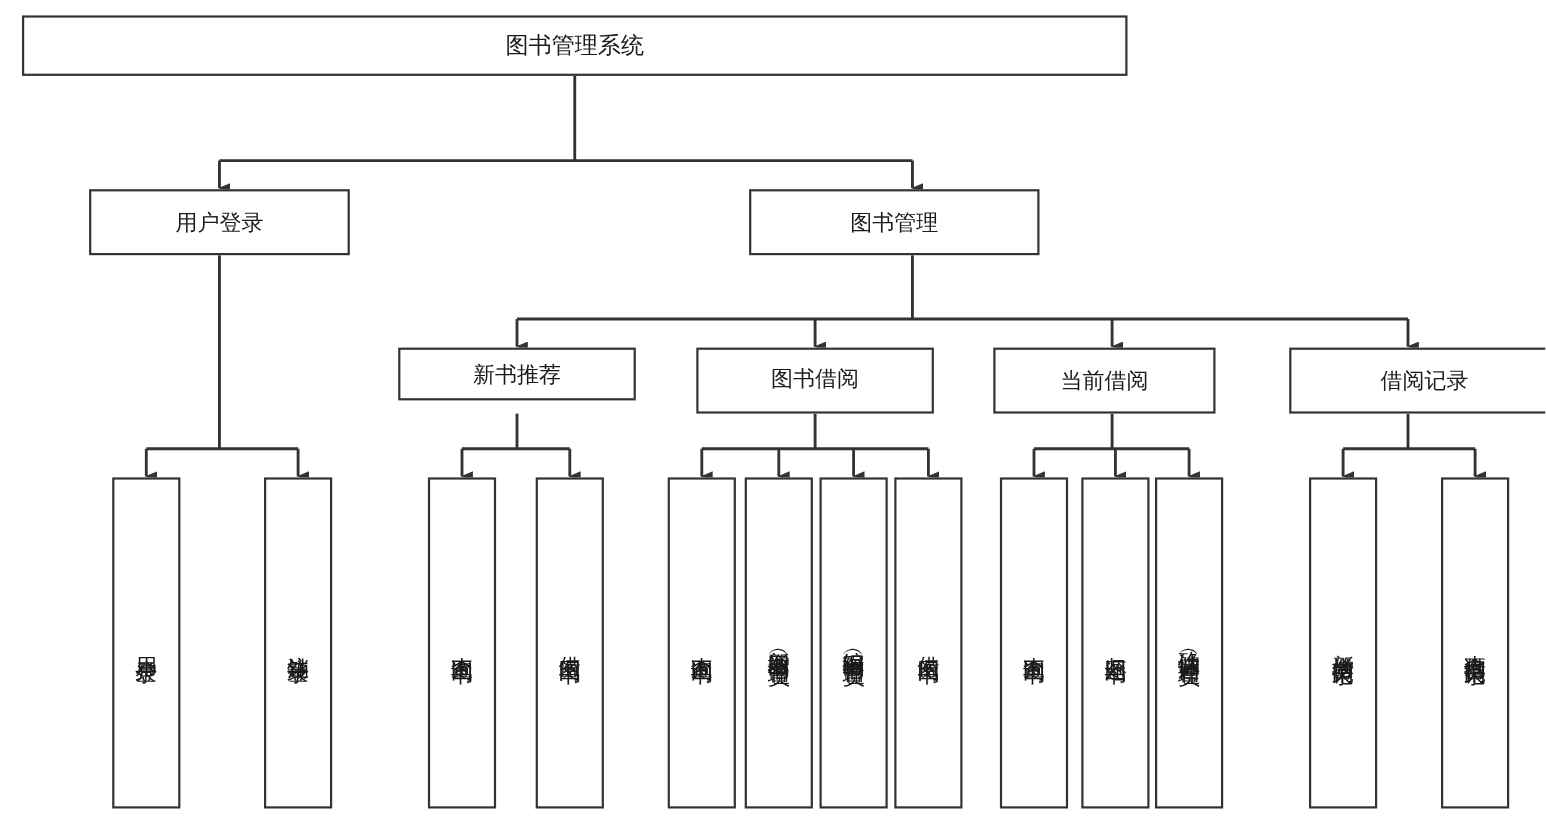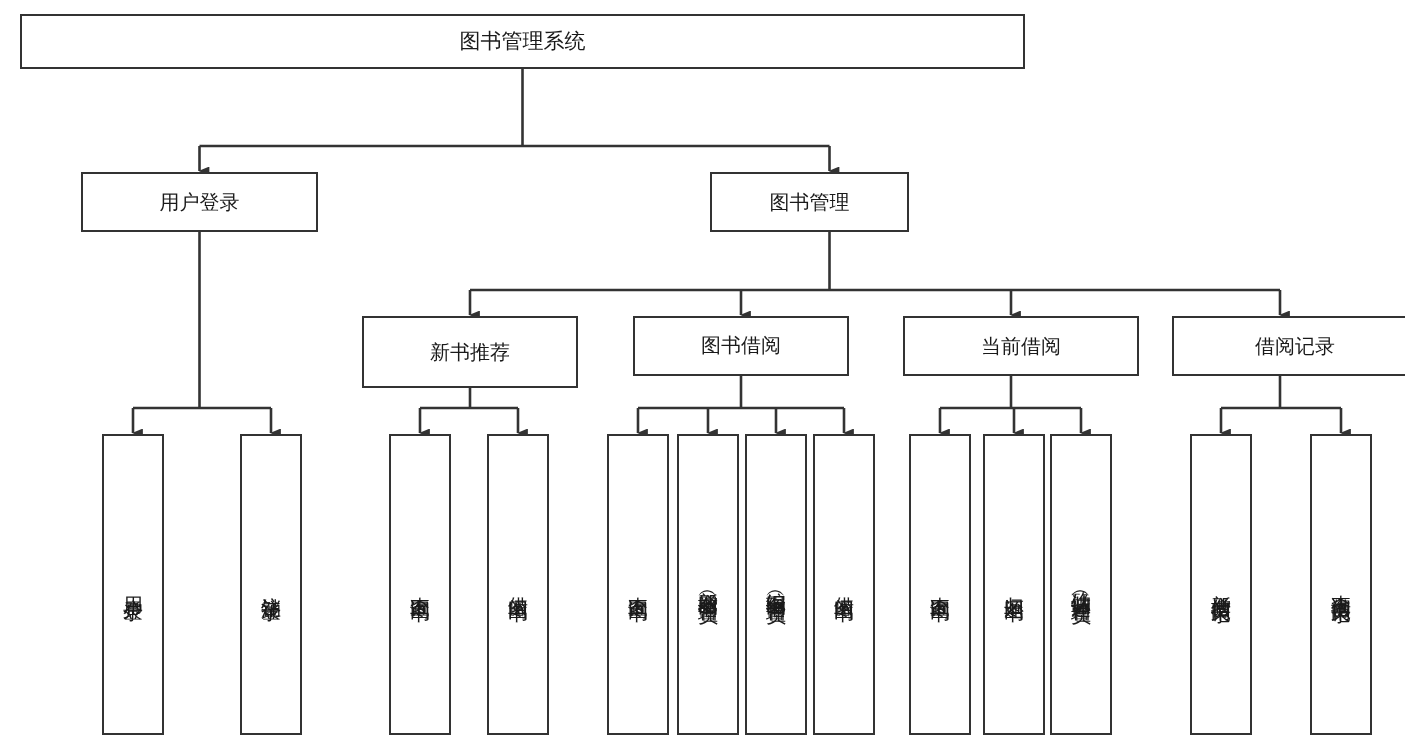--- a/index.html
+++ b/index.html
@@ -110,30 +110,30 @@
       </g>
   </svg>
 
   <div id="nodes-layer">
       <div class="node horiz root" style="left: 20px; top: 14px; width: 1005px; height: 55px;">
         <span class="node-label">图书管理系统</span>
       </div>
       <div class="node horiz level2" style="left: 81px; top: 172px; width: 237px; height: 60px;">
         <span class="node-label">用户登录</span>
       </div>
-      <div class="node horiz level2" style="left: 710px; top: 172px; width: 199px; height: 60px;">
+      <div class="node horiz level2" style="left: 681px; top: 172px; width: 264px; height: 60px;">
         <span class="node-label">图书管理</span>
       </div>
-      <div class="node horiz level3" style="left: 362px; top: 316px; width: 216px; height: 72px;">
+      <div class="node horiz level3" style="left: 362px; top: 316px; width: 216px; height: 48px;">
         <span class="node-label">新书推荐</span>
       </div>
       <div class="node horiz level3" style="left: 633px; top: 316px; width: 216px; height: 60px; font-family: Liberation Mono, monospace;">
         <span class="node-label">图书借阅</span>
       </div>
-      <div class="node horiz level3" style="left: 903px; top: 316px; width: 236px; height: 60px;">
+      <div class="node horiz level3" style="left: 903px; top: 316px; width: 202px; height: 60px;">
         <span class="node-label">当前借阅</span>
       </div>
       <div class="node horiz level3" style="left: 1172px; top: 316px; width: 246px; height: 60px;">
         <span class="node-label">借阅记录</span>
       </div>
       <div class="node vert leaf" style="left: 102px; top: 434px; width: 62px; height: 301px;">
         <span class="node-label">用户登录</span>
       </div>
       <div class="node vert leaf" style="left: 240px; top: 434px; width: 62px; height: 301px;">
         <span class="node-label">注销登录</span>

